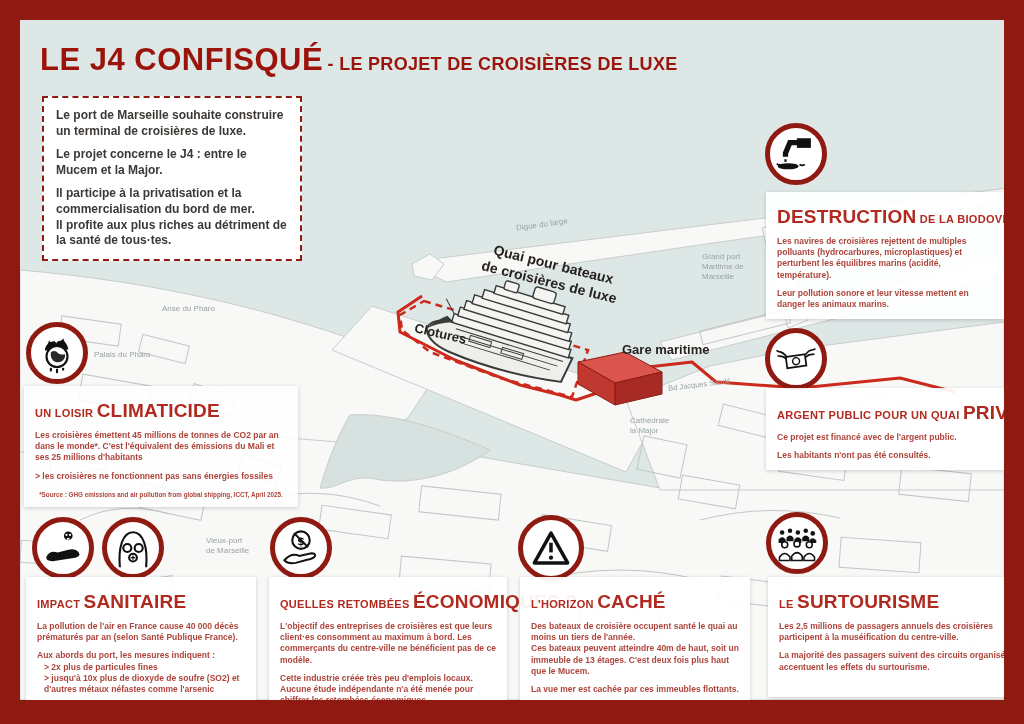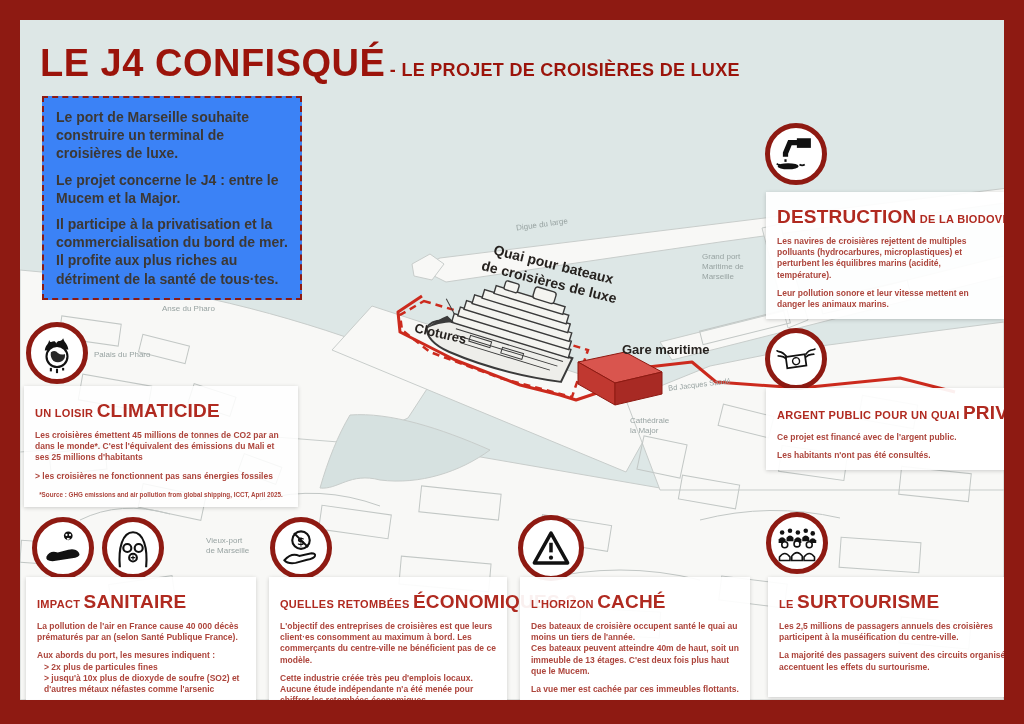--- a/index.html
+++ b/index.html
@@ -9,27 +9,27 @@
     background:#8e1a12;
   }
   .canvas{
     position:absolute;left:20px;top:20px;width:984px;height:680px;
     background:#dde7e6;overflow:hidden;
   }
   svg.maplayer{position:absolute;left:0;top:0;}
 
   
   .poster-title{position:absolute;left:20px;top:22px;white-space:nowrap;}
-  .poster-title .main{font-size:38px;font-weight:bold;color:#9b140b;letter-spacing:.5px;}
+  .poster-title .main{font-size:31px;font-weight:bold;color:#9b140b;letter-spacing:.5px;}
   .poster-title .sub{font-size:18px;font-weight:bold;color:#9b140b;letter-spacing:.3px;}
 
   .intro-box{
     position:absolute;left:22px;top:76px;width:232px;
-    background:#3b82f6;border:2px dashed #8e1a12;padding:10px 12px;
-    color:#3c3835;font-size:14px;font-weight:bold;line-height:1.3;
+    background:#ffffff;border:2px dashed #8e1a12;padding:10px 12px;
+    color:#3c3835;font-size:12px;font-weight:bold;line-height:1.3;
   }
   .intro-box p{margin:0 0 8px;}
   .intro-box p.tight{margin:0;}
   .intro-box p:last-child{margin:0;}
 
   .card{
     position:absolute;background:rgba(255,255,255,.93);
     box-shadow:0 1px 4px rgba(0,0,0,.18);
     padding:9px 11px;box-sizing:border-box;
   }

